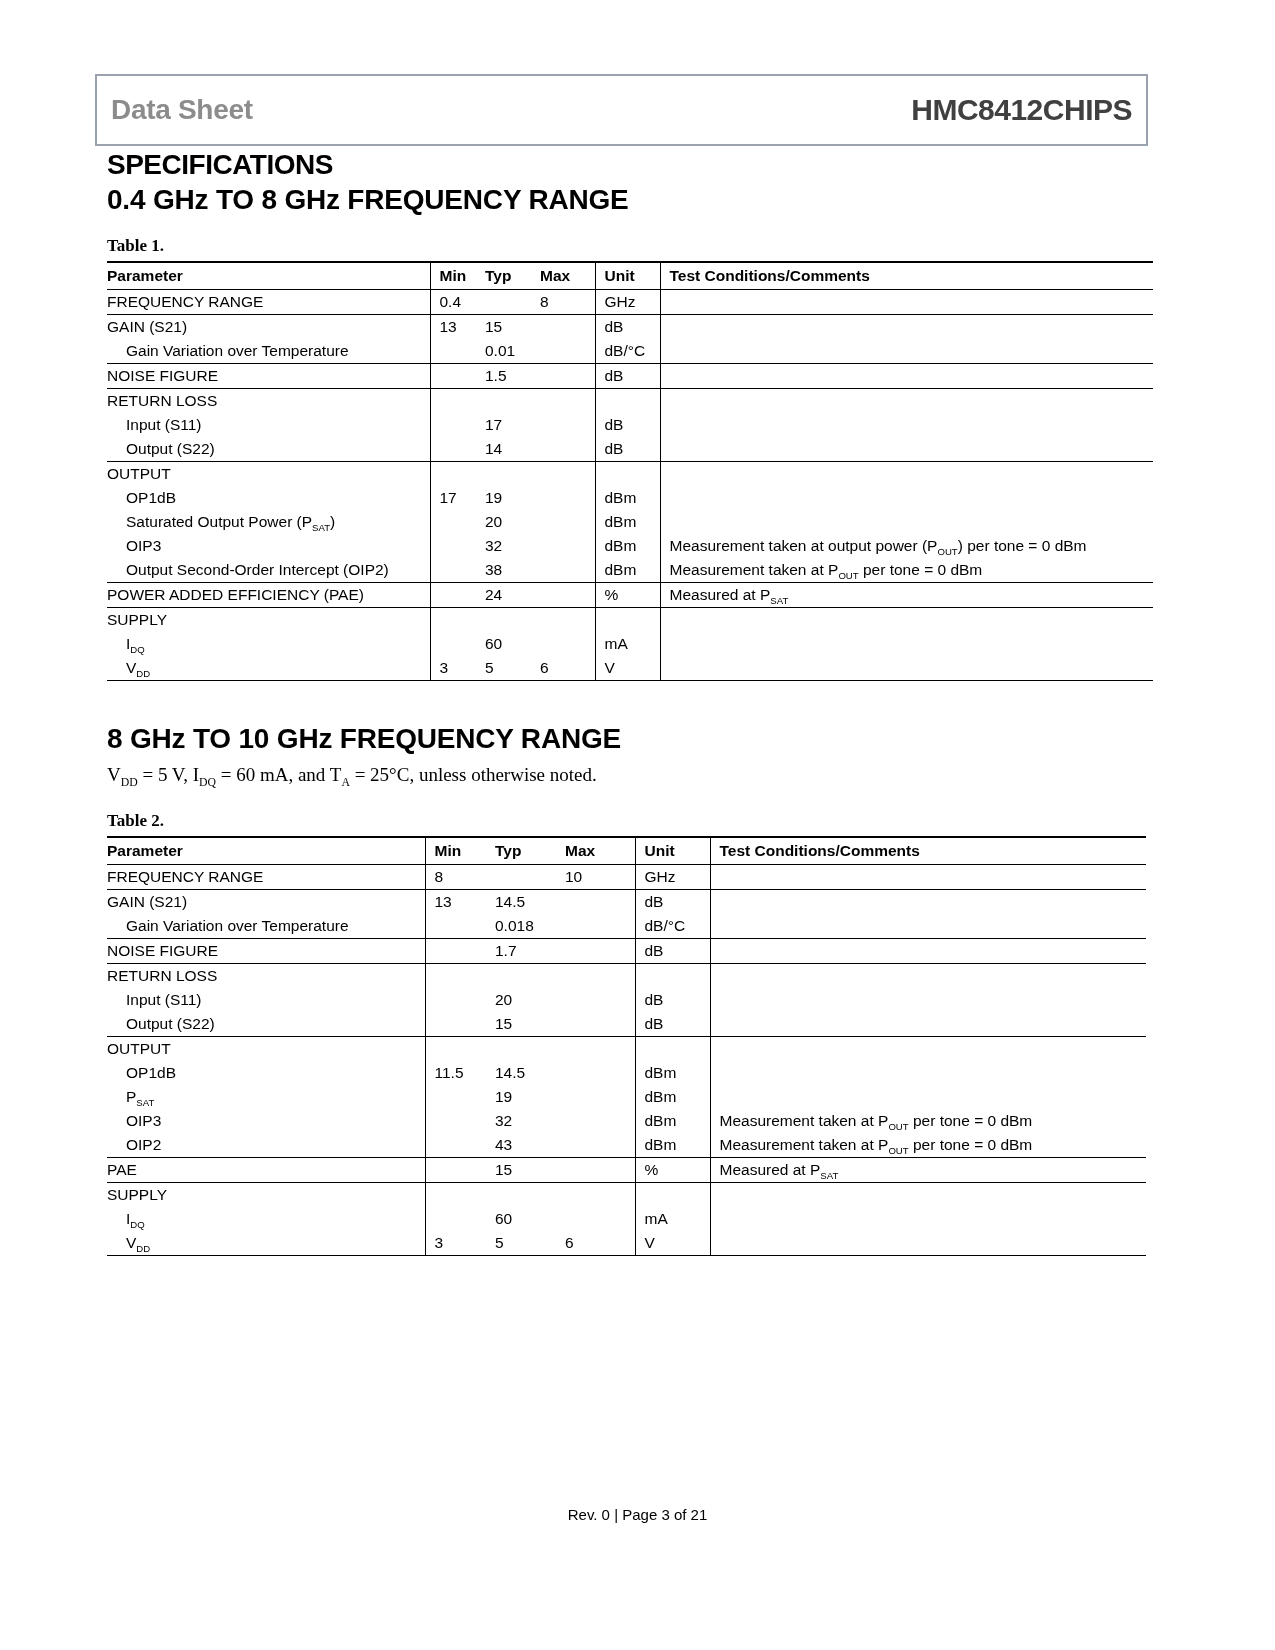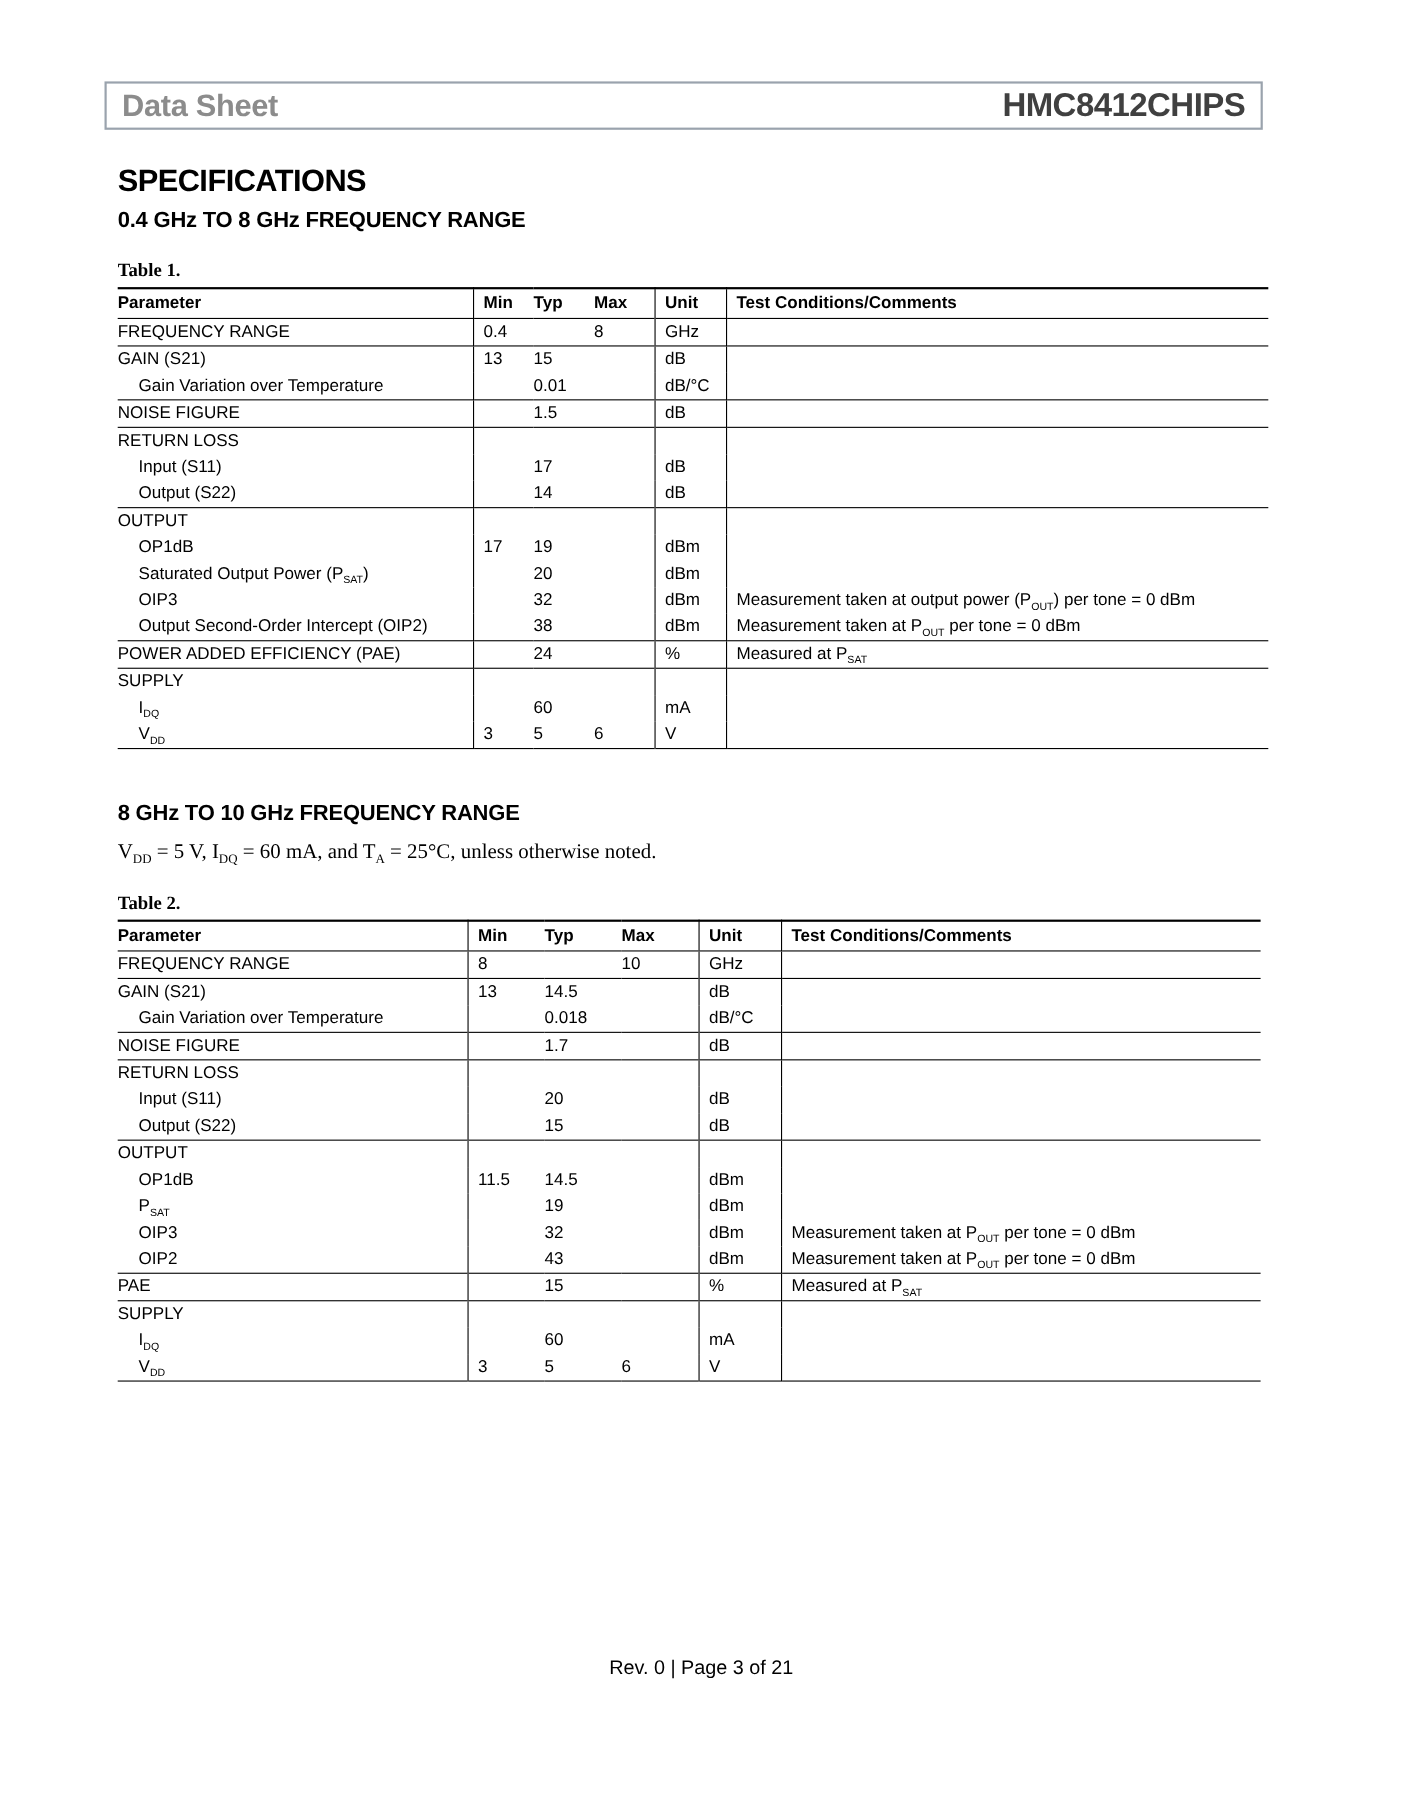--- a/index.html
+++ b/index.html
@@ -2,33 +2,33 @@
 <html><head>
 <meta charset="utf-8">
 <style>
   * { box-sizing: border-box; margin: 0; padding: 0; }
   html, body { background: #ffffff; }
   body { font-family: "Liberation Sans", sans-serif; color: #000; }
   .page { position: relative; width: 1275px; height: 1650px; background: #fff; overflow: hidden; }
 
   
   .header-box {
-    position: absolute; left: 95px; top: 74px; width: 1053px; height: 44px;
+    position: absolute; left: 95px; top: 74px; width: 1053px; height: 72px;
     border: 2px solid #9aa3ad;
     display: flex; align-items: center; justify-content: space-between;
     padding: 0 14px;
   }
   .doc-type { font-size: 28px; font-weight: bold; color: #8c8c8c; letter-spacing: -0.3px; }
   .part-number { font-size: 30px; font-weight: bold; color: #0d4ec9; letter-spacing: -0.5px; }
 
   
   .content { position: absolute; left: 107px; top: 150px; width: 1046px; }
 
   h1.page-title { font-size: 28px; font-weight: bold; letter-spacing: -0.5px; line-height: 30px; margin-bottom: 8px; }
-  h2.section-heading { font-size: 20px; font-weight: bold; line-height: 24px; margin-top: 4px; letter-spacing: -0.2px; }
+  h2.section-heading { font-size: 28px; font-weight: bold; line-height: 24px; margin-top: 4px; letter-spacing: -0.2px; }
   p.intro { font-family: "Liberation Serif", serif; font-size: 19px; line-height: 24px; margin-top: 12px; }
   p.table-caption { font-family: "Liberation Serif", serif; font-weight: bold; font-size: 17px; line-height: 20px; margin-top: 24px; }
 
   sub { font-size: 0.62em; line-height: 0; }
 
   
   table.spec { border-collapse: collapse; margin-top: 5px; table-layout: fixed; }
   table.t1 { width: 1046px; }
   table.t2 { width: 1039px; }
   table.spec { border-top: 2px solid #000; border-bottom: 1px solid #000; }
@@ -49,21 +49,21 @@
 
   .t1 col.c-param { width: 323px; } .t1 col.c-min { width: 55px; } .t1 col.c-typ { width: 55px; }
   .t1 col.c-max { width: 55px; } .t1 col.c-unit { width: 65px; } .t1 col.c-comment { width: 493px; }
   .t2 col.c-param { width: 318px; } .t2 col.c-min { width: 70px; } .t2 col.c-typ { width: 70px; }
   .t2 col.c-max { width: 70px; } .t2 col.c-unit { width: 75px; } .t2 col.c-comment { width: 436px; }
 
   .section-2 { margin-top: 46px; }
 
   .footer {
     position: absolute; left: 0; top: 1506px; width: 100%;
-    text-align: center; font-size: 18px; color: #000;
+    text-align: center; font-size: 15px; color: #000;
   }
 </style>
 </head>
 <body>
 
 <div class="page">
 
   <div class="header-box">
     <span class="doc-type" style="color: rgb(140, 140, 140);">Data Sheet</span>
     <span class="part-number" style="color: #404040;">HMC8412CHIPS</span>

